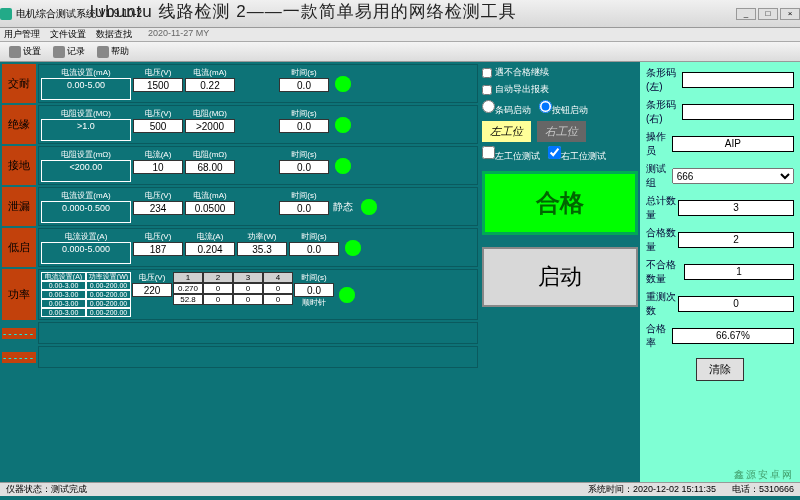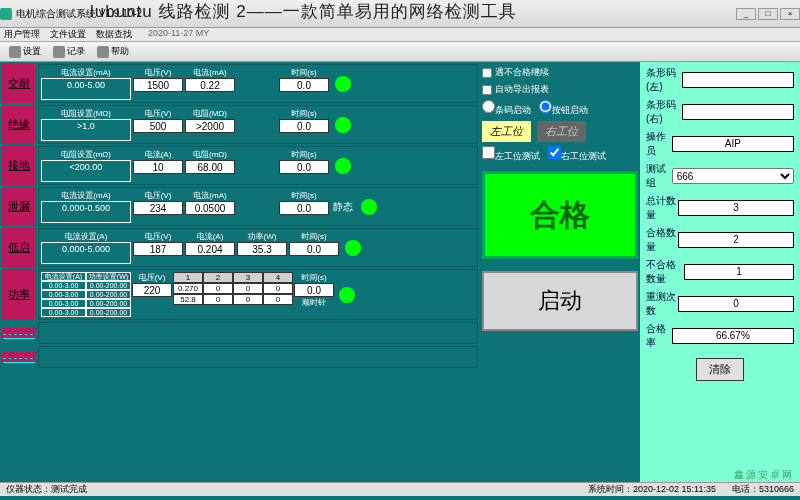--- a/index.html
+++ b/index.html
@@ -11,21 +11,21 @@
 .overlay { position: absolute; top: 0; left: 90px; font-size: 17px; color: #222; z-index: 10; letter-spacing: 1px; }
 .menubar { height: 14px; background: #e8e8e8; display: flex; align-items: flex-start; padding: 0 4px; font-size: 9px; gap: 10px; border-bottom: 1px solid #aaa; }
 .menubar span { cursor: pointer; }
 .menubar .date { margin-left: 6px; color: #666; }
 .toolbar { height: 20px; background: linear-gradient(#f4f4f4,#dcdcdc); display: flex; align-items: center; padding: 0 4px; gap: 2px; border-bottom: 1px solid #999; }
 .tbtn { display: flex; align-items: center; gap: 2px; padding: 1px 4px; font-size: 9px; border: 1px solid transparent; cursor: pointer; }
 .tbtn .tico { width: 12px; height: 12px; background: #888; border-radius: 2px; }
 .main { display: flex; height: calc(500px - 18px - 14px - 20px - 14px); background: #0d7377; }
 .left { width: 480px; display: flex; flex-direction: column; padding: 2px; gap: 2px; }
 .row { display: flex; gap: 2px; }
-.labelbox { width: 34px; background: #be185d; display: flex; align-items: center; justify-content: center; font-size: 11px; color: #000; writing-mode: horizontal-tb; text-decoration: underline; }
+.labelbox { width: 34px; background: #c2410c; display: flex; align-items: center; justify-content: center; font-size: 11px; color: #000; writing-mode: horizontal-tb; }
 .panel { flex: 1; border: 1px solid #0a5a5e; background: #0d7377; padding: 2px; display: flex; flex-direction: column; gap: 1px; }
 .vals { display: flex; gap: 2px; }
 .setcol { width: 90px; display: flex; flex-direction: column; }
 .setlbl { color: #fff; font-size: 8px; text-align: center; }
 .setval { background: #0d7377; border: 1px solid #fff; color: #fff; text-align: center; font-size: 9px; height: 22px; line-height: 12px; }
 .valcol { width: 50px; display: flex; flex-direction: column; }
 .vallbl { color: #fff; font-size: 8px; text-align: center; }
 .valbox { background: #fff; color: #000; text-align: center; font-size: 10px; height: 14px; line-height: 14px; border: 1px solid #333; }
 .led { width: 16px; height: 16px; border-radius: 50%; background: #00ff00; margin: auto 4px; box-shadow: 0 0 3px #0f0 inset; }
 .funcrow { display: flex; gap: 1px; }
@@ -39,21 +39,21 @@
 .emptyrow .panel { height: 22px; }
 .dashes { color: #0ff; font-size: 10px; margin: auto 0; letter-spacing: 2px; }
 .center { width: 160px; padding: 4px 2px; display: flex; flex-direction: column; gap: 4px; }
 .chkrow { color: #fff; font-size: 9px; display: flex; align-items: center; gap: 3px; }
 .chkrow input { width: 10px; height: 10px; }
 .radiorow { display: flex; gap: 8px; color: #fff; font-size: 9px; align-items: center; }
 .stations { display: flex; gap: 6px; }
 .station { padding: 3px 8px; font-size: 11px; font-style: italic; }
 .station.l { background: #ffff99; color: #000; }
 .station.r { background: #666; color: #ccc; }
-.resultbox { background: #00ff00; border: 3px solid #0a5; height: 88px; display: flex; align-items: center; justify-content: center; font-size: 30px; color: #006600; font-weight: bold; margin-top: 4px; }
+.resultbox { background: #00ff00; border: 3px solid #0a5; height: 64px; display: flex; align-items: center; justify-content: center; font-size: 24px; color: #006600; font-weight: bold; margin-top: 4px; }
 .startbtn { background: #d8d8d8; border: 2px solid #888; height: 60px; display: flex; align-items: center; justify-content: center; font-size: 22px; margin-top: 8px; cursor: pointer; }
 .right { width: 160px; background: #7fffd4; padding: 4px 6px; display: flex; flex-direction: column; gap: 4px; font-size: 10px; }
 .rgroup { display: flex; flex-direction: row; align-items: center; gap: 1px; }
 .rlbl { color: #003; font-size: 10px; }
 .rinput { width: 100%; background: #fff; border: 1px solid #000; text-align: center; height: 16px; line-height: 14px; font-size: 10px; }
 .rsel { width: 100%; height: 16px; font-size: 10px; }
 .clearbtn { padding: 3px 12px; background: #e0e0e0; border: 1px solid #333; margin: 4px auto 0; cursor: pointer; font-size: 11px; }
 .statusbar { height: 14px; background: #e0e0e0; border-top: 1px solid #999; display: flex; align-items: center; font-size: 9px; padding: 0 6px; gap: 20px; position: absolute; bottom: 4px; width: 800px; }
 .statusbar .sright { margin-left: auto; display: flex; gap: 16px; }
 .watermark { position: absolute; right: 6px; bottom: 18px; font-size: 10px; color: rgba(0,60,0,0.5); letter-spacing: 2px; }

